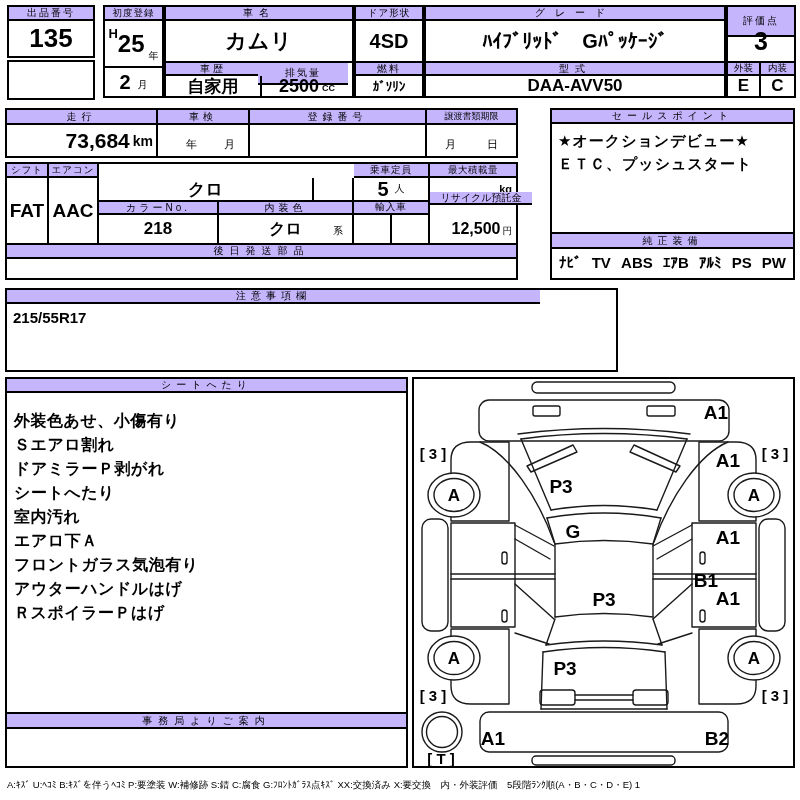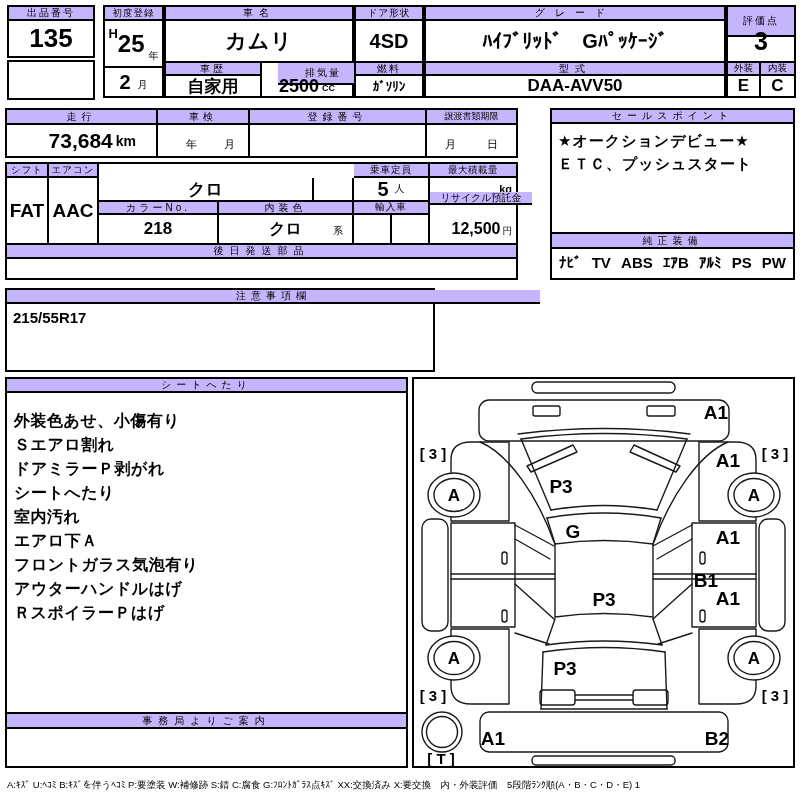--- a/index.html
+++ b/index.html
@@ -44,21 +44,21 @@
     <div class="cell" style="left:0;top:61px;width:57px;height:28px">
       <span class="b" style="font-size:20px">2</span>
       <span style="font-size:10px;margin-left:7px;align-self:flex-end;margin-bottom:4px">月</span>
     </div>
   </div>
 
   <div class="box" style="left:164px;top:5px;width:190px;height:93px">
     <div class="cell hdr bb" style="left:0;top:0;width:186px;height:14px;letter-spacing:6px">車名</div>
     <div class="cell val bb" style="left:0;top:14px;width:186px;height:42px;font-size:21px;letter-spacing:1px">カムリ</div>
     <div class="cell hdr br bb" style="left:0;top:56px;width:96px;height:13px;letter-spacing:3px">車歴</div>
-    <div class="cell hdr bb" style="left:112px;top:56px;width:90px;height:22px;letter-spacing:2px">排気量</div>
+    <div class="cell hdr bb" style="left:92px;top:56px;width:90px;height:22px;letter-spacing:2px">排気量</div>
     <div class="cell val br" style="left:0;top:69px;width:96px;height:20px;font-size:17px">自家用</div>
     <div class="cell" style="left:96px;top:69px;width:90px;height:20px">
       <span class="b" style="font-size:18px">2500</span>
       <span style="font-size:9px;font-weight:bold;margin-left:3px;align-self:flex-end;margin-bottom:3px">CC</span>
     </div>
   </div>
 
   <div class="box" style="left:354px;top:5px;width:70px;height:93px">
     <div class="cell hdr bb" style="left:0;top:0;width:66px;height:14px;letter-spacing:1px;font-size:9.5px">ドア形状</div>
     <div class="cell val bb" style="left:0;top:14px;width:66px;height:42px;font-size:20px">4SD</div>
@@ -80,21 +80,21 @@
     <div class="cell hdr bb" style="left:33px;top:56px;width:33px;height:13px;letter-spacing:0;font-size:9.5px">内装</div>
     <div class="cell val br" style="left:0;top:69px;width:33px;height:20px;font-size:17px">E</div>
     <div class="cell val" style="left:33px;top:69px;width:33px;height:20px;font-size:17px">C</div>
   </div>
 
   <div class="box" style="left:5px;top:108px;width:513px;height:50px">
     <div class="cell hdr br bb" style="left:0;top:0;width:151px;height:15px;letter-spacing:5px">走行</div>
     <div class="cell hdr br bb" style="left:151px;top:0;width:92px;height:15px;letter-spacing:4px">車検</div>
     <div class="cell hdr br bb" style="left:243px;top:0;width:177px;height:15px;letter-spacing:5px">登録番号</div>
     <div class="cell hdr bb" style="left:420px;top:0;width:89px;height:15px;letter-spacing:0;font-size:9px">譲渡書類期限</div>
-    <div class="cell br right" style="left:0;top:15px;width:151px;height:31px;padding-right:20px">
+    <div class="cell br right" style="left:0;top:15px;width:151px;height:31px;padding-right:3px">
       <span class="b" style="font-size:21px">73,684</span>
       <span class="b" style="font-size:14px;margin-left:3px">km</span>
     </div>
     <div class="cell br" style="left:151px;top:15px;width:92px;height:31px">
       <span style="position:absolute;left:28px;bottom:4px;font-size:11px">年</span>
       <span style="position:absolute;left:66px;bottom:4px;font-size:11px">月</span>
     </div>
     <div class="cell br" style="left:243px;top:15px;width:177px;height:31px"></div>
     <div class="cell" style="left:420px;top:15px;width:89px;height:31px">
       <span style="position:absolute;left:18px;bottom:4px;font-size:11px">月</span>
@@ -150,21 +150,21 @@
     <div class="cell br bb" style="left:385px;top:51px;width:38px;height:30px"></div>
     <div class="cell bb right" style="left:423px;top:51px;width:86px;height:30px;padding-right:4px">
       <span class="b" style="font-size:16px">12,500</span>
       <span style="font-size:9.5px;margin-left:2px;align-self:flex-end;margin-bottom:5px">円</span>
     </div>
 
     <div class="cell hdr bb" style="left:0;top:81px;width:509px;height:14px;letter-spacing:6px">後日発送部品</div>
     <div class="cell" style="left:0;top:95px;width:509px;height:19px"></div>
   </div>
 
-  <div class="box" style="left:5px;top:288px;width:430px;height:84px">
+  <div class="box" style="left:5px;top:288px;width:613px;height:84px">
     <div class="cell hdr bb" style="left:0;top:0;width:533px;height:14px;letter-spacing:5px">注意事項欄</div>
     <div style="position:absolute;left:0;top:14px;width:533px;height:66px;padding:4px 6px">
         <div class="note-line">215/55R17</div>
       </div>
   </div>
 
 
   <div class="box" style="left:5px;top:377px;width:403px;height:391px">
     <div class="cell hdr bb" style="left:0;top:0;width:399px;height:14px;letter-spacing:5px">シートへたり</div>
     <div class="bb" style="position:absolute;left:0;top:14px;width:399px;height:321px;padding:16px 7px">

